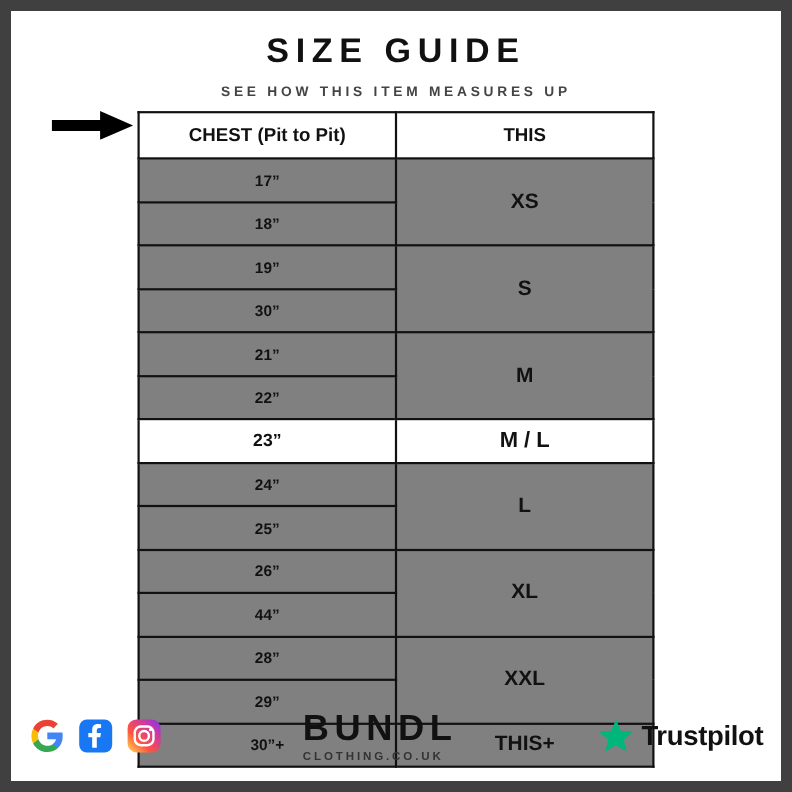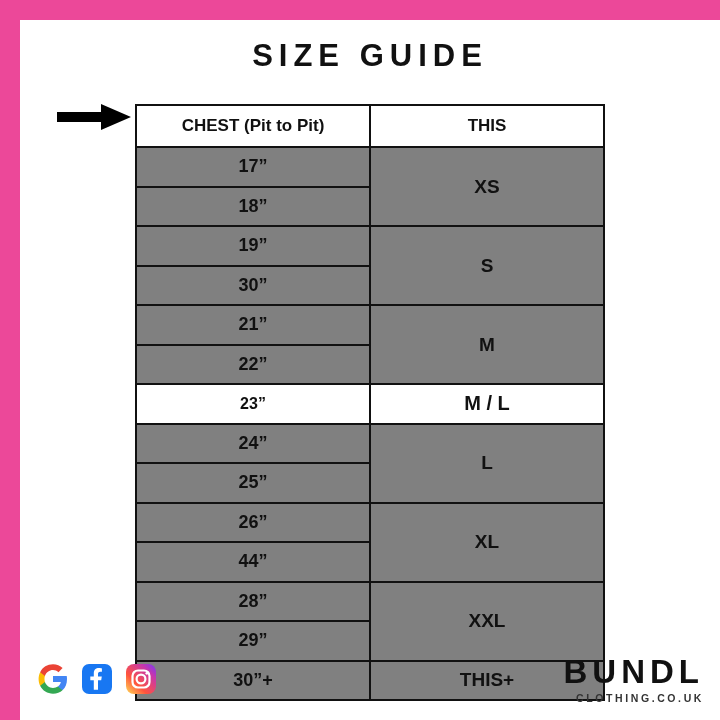--- a/index.html
+++ b/index.html
@@ -11,22 +11,22 @@
     height: 720px;
     background: #000000;
     font-family: "Liberation Sans", sans-serif;
     overflow: hidden;
   }
   .page {
     position: relative;
     width: 720px;
     height: 720px;
     box-sizing: border-box;
-    padding: 20px;
-    background: #ec4899;
+    padding: 10px;
+    background: #404040;
   }
   .card {
     position: relative;
     width: 700px;
     height: 700px;
     background: #ffffff;
     box-sizing: border-box;
     display: flex;
     flex-direction: column;
     align-items: center;
@@ -43,21 +43,21 @@
     margin-top: 12px;
     font-size: 12.5px;
     font-weight: bold;
     letter-spacing: 3.4px;
     color: #444444;
     text-align: center;
   }
 
   .table-wrap {
     position: relative;
-    margin-top: 30px;
+    margin-top: 11px;
     width: 470px;
   }
   table.size-table {
     border-collapse: collapse;
     width: 470px;
     table-layout: fixed;
   }
   table.size-table td,
   table.size-table th {
     border: 2px solid #111111;
@@ -67,21 +67,21 @@
   thead th {
     background: #ffffff;
     height: 38px;
     font-size: 17px;
     font-weight: bold;
   }
   td.chest {
     width: 195px;
     height: 35.5px;
     background: #808080;
-    font-size: 18px;
+    font-size: 14px;
     font-weight: bold;
   }
   td.size {
     width: 273px;
     background: #808080;
     font-size: 19px;
     font-weight: bold;
   }
   tr.highlight td.chest,
   tr.highlight td.size {
@@ -121,21 +121,21 @@
     gap: 10px;
   }
   .social {
     width: 34px;
     height: 34px;
     display: flex;
     align-items: center;
     justify-content: center;
   }
   .brand {
-    text-align: right;
+    text-align: left;
     line-height: 1;
   }
   .brand-name {
     font-size: 33px;
     font-weight: bold;
     letter-spacing: 5px;
     color: #111111;
   }
   .brand-sub {
     margin-top: 5px;
@@ -156,20 +156,21 @@
     letter-spacing: -0.3px;
   }
 </style>
 </head>
 <body>
 
 <div class="page">
   <div class="card">
 
     <div class="title">SIZE GUIDE</div>
+    <div class="subtitle">SEE HOW THIS ITEM MEASURES UP</div>
 
     <div class="table-wrap">
 
       <svg class="arrow" viewBox="0 0 74 26" aria-hidden="true">
         <polygon points="0,8 44,8 44,0 74,13 44,26 44,18 0,18" fill="#000000"></polygon>
       </svg>
 
       <table class="size-table">
         <thead>
           <tr>
@@ -265,16 +266,22 @@
             <circle cx="21.8" cy="10.3" r="1.4" fill="#ffffff"></circle>
           </svg>
         </span>
       </div>
 
       <div class="brand">
         <div class="brand-name">BUNDL</div>
         <div class="brand-sub">CLOTHING.CO.UK</div>
       </div>
 
+      <div class="trustpilot">
+        <svg width="34" height="34" viewBox="0 0 32 32" aria-hidden="true">
+          <polygon points="16,2 20.2,11.6 30.6,12.4 22.7,19.2 25.1,29.4 16,23.9 6.9,29.4 9.3,19.2 1.4,12.4 11.8,11.6" fill="#00b67a"></polygon>
+        </svg>
+        <span class="tp-name">Trustpilot</span>
+      </div>
 
     </div>
   </div>
 </div>
 
 </body></html>

